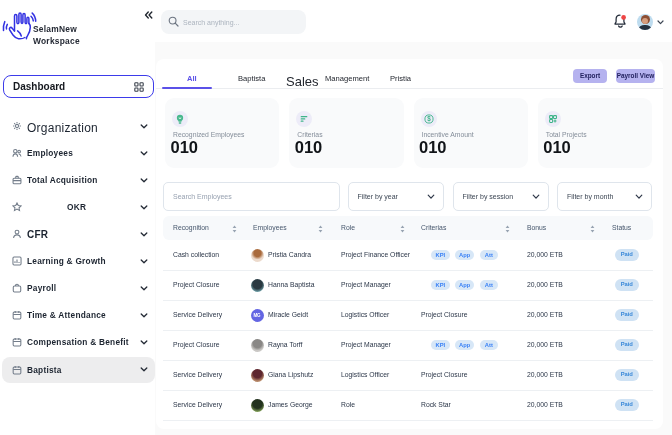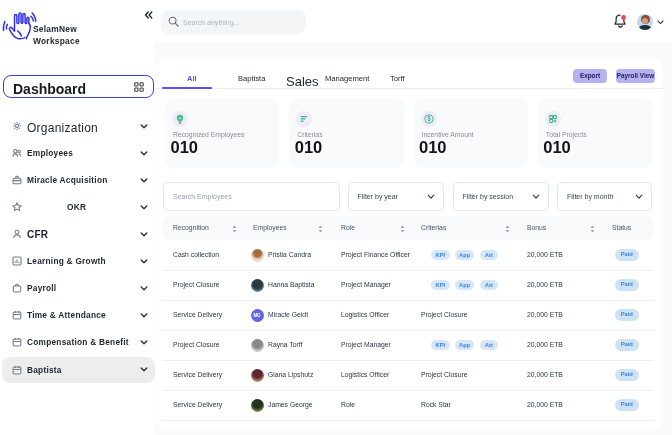--- a/index.html
+++ b/index.html
@@ -51,21 +51,21 @@
 <path d="M17.6 22.9 Q20.2 24.6 21.3 28"></path>
 <path d="M4.8 13.6 Q2.9 18 3.5 22.5"></path>
 <path d="M7.3 16.3 Q6.1 18.6 6.5 20.9"></path>
 <path d="M32.2 5.1 Q35.6 8.3 35.7 13.2"></path>
 <path d="M31 8.2 Q33.2 10.3 33.3 12.9"></path>
 </g>
 </svg>
 <div class="a txt" style="left:33px;top:22.5px;font-size:8.4px;line-height:12px;font-weight:700;color:#252a35;letter-spacing:0.25px;">SelamNew<br>Workspace</div>
 
 <div class="a" style="left:3px;top:75px;width:151px;height:23px;background:#ffffff;border:1.5px solid #3d3bea;border-radius:8px;"></div>
-<div class="a txt" style="left:13px;top:81px;font-size:14px;font-weight:700;color:#15181e;">Dashboard</div>
+<div class="a txt" style="left:13px;top:81px;font-size:10px;font-weight:700;color:#15181e;">Dashboard</div>
 <svg class="a" style="left:134px;top:82px;" width="10" height="10" viewBox="0 0 10 10">
     <g fill="none" stroke="#3a414c" stroke-width="1.1">
       <rect x="0.8" y="0.8" width="3.2" height="3.2" rx="0.7"></rect>
       <rect x="6" y="0.8" width="3.2" height="3.2" rx="0.7"></rect>
       <rect x="0.8" y="6" width="3.2" height="3.2" rx="0.7"></rect>
       <rect x="6" y="6" width="3.2" height="3.2" rx="0.7"></rect>
     </g>
   </svg>
 
 <div class="a" style="left:2px;top:356.5px;width:153px;height:26px;background:#ededee;border-radius:8px;"></div>
@@ -91,21 +91,21 @@
 <div class="a txt" style="left:27px;top:148.2px;font-size:8.3px;font-weight:700;color:#1c2430;letter-spacing:0.25px;">Employees</div>
 <svg class="a" style="left:140px;top:150.8px;" width="8" height="5" viewBox="0 0 8 5">
     <path d="M1.2 1 L4 3.8 L6.8 1" stroke="#242b36" stroke-width="1.3" fill="none" stroke-linecap="round" stroke-linejoin="round"></path>
   </svg>
 <svg class="a" style="left:11.5px;top:175.3px;" width="10" height="10" viewBox="0 0 9.4 9.4">
     <g fill="none" stroke="#737d8a" stroke-width="1">
       <rect x="1" y="3" width="7.4" height="5.2" rx="1"></rect>
       <path d="M3.5 3 L3.5 2.1 Q3.5 1.3 4.3 1.3 L5.1 1.3 Q5.9 1.3 5.9 2.1 L5.9 3 M1 5.3 L8.4 5.3"></path>
     </g>
   </svg>
-<div class="a txt" style="left:27px;top:175.2px;font-size:8.3px;font-weight:700;color:#1c2430;letter-spacing:0.25px;">Miracle Acquisition</div>
+<div class="a txt" style="left:27px;top:175.2px;font-size:8.3px;font-weight:700;color:#1c2430;letter-spacing:0.25px;">Total Acquisition</div>
 <svg class="a" style="left:140px;top:177.8px;" width="8" height="5" viewBox="0 0 8 5">
     <path d="M1.2 1 L4 3.8 L6.8 1" stroke="#242b36" stroke-width="1.3" fill="none" stroke-linecap="round" stroke-linejoin="round"></path>
   </svg>
 <svg class="a" style="left:11.5px;top:202.3px;" width="10" height="10" viewBox="0 0 9.4 9.4">
     <g fill="none" stroke="#737d8a" stroke-width="1">
       <path d="M4.7 0.9 L5.9 3.3 L8.5 3.6 L6.6 5.4 L7.1 8 L4.7 6.7 L2.3 8 L2.8 5.4 L0.9 3.6 L3.5 3.3 Z"></path>
     </g>
   </svg>
 <div class="a txt" style="left:27px;top:202.2px;font-size:8.3px;font-weight:700;color:#1c2430;letter-spacing:0.25px;margin-left:40px;">OKR</div>
 <svg class="a" style="left:140px;top:204.8px;" width="8" height="5" viewBox="0 0 8 5">
@@ -169,21 +169,21 @@
   </svg>
 <div class="a txt" style="left:27px;top:364.7px;font-size:8.3px;font-weight:700;color:#1c2430;letter-spacing:0.25px;">Baptista</div>
 <svg class="a" style="left:140px;top:367.3px;" width="8" height="5" viewBox="0 0 8 5">
     <path d="M1.2 1 L4 3.8 L6.8 1" stroke="#242b36" stroke-width="1.3" fill="none" stroke-linecap="round" stroke-linejoin="round"></path>
   </svg>
 
 <div class="a txt" style="left:187px;top:74px;font-size:7.6px;font-weight:600;color:#5b51e8;">All</div>
 <div class="a txt" style="left:238px;top:74px;font-size:7.6px;font-weight:500;color:#23272f;">Baptista</div>
 <div class="a txt" style="left:286px;top:74px;font-size:13px;font-weight:500;color:#23272f;">Sales</div>
 <div class="a txt" style="left:325px;top:74px;font-size:7.6px;font-weight:500;color:#23272f;">Management</div>
-<div class="a txt" style="left:390px;top:74px;font-size:7.6px;font-weight:500;color:#23272f;">Torff</div>
+<div class="a txt" style="left:390px;top:74px;font-size:7.6px;font-weight:500;color:#23272f;">Pristia</div>
 <div class="a" style="left:156px;top:88px;width:507px;height:1px;background:#ebedf0;"></div>
 <div class="a" style="left:162px;top:87px;width:50px;height:2px;background:#5b51e8;border-radius:1px;"></div>
 
 <div class="a" style="left:573px;top:68.5px;width:34px;height:14px;background:#b5b2ef;border-radius:4px;text-align:center;line-height:14px;font-size:6.4px;font-weight:700;color:#23225f;">Export</div>
 <div class="a" style="left:616px;top:68.5px;width:39px;height:14px;background:#b5b2ef;border-radius:4px;text-align:center;line-height:14px;font-size:6.4px;font-weight:700;color:#23225f;">Payroll View</div>
 
 <div class="a" style="left:165.0px;top:98px;width:114.25px;height:70px;background:#f9fafb;border-radius:9px;"></div>
 <div class="a" style="left:172.0px;top:111px;width:16px;height:16px;border-radius:50%;background:#edecf8;"></div>
 <svg class="a" style="left:175.0px;top:114px;" width="10" height="10" viewBox="0 0 9.8 9.8">
     <path fill="#48b88d" d="M4.9 0.8 Q8 0.8 8 3.8 Q8 5.9 6.4 6.9 L6.4 7.5 L3.4 7.5 L3.4 6.9 Q1.8 5.9 1.8 3.8 Q1.8 0.8 4.9 0.8Z"></path>

